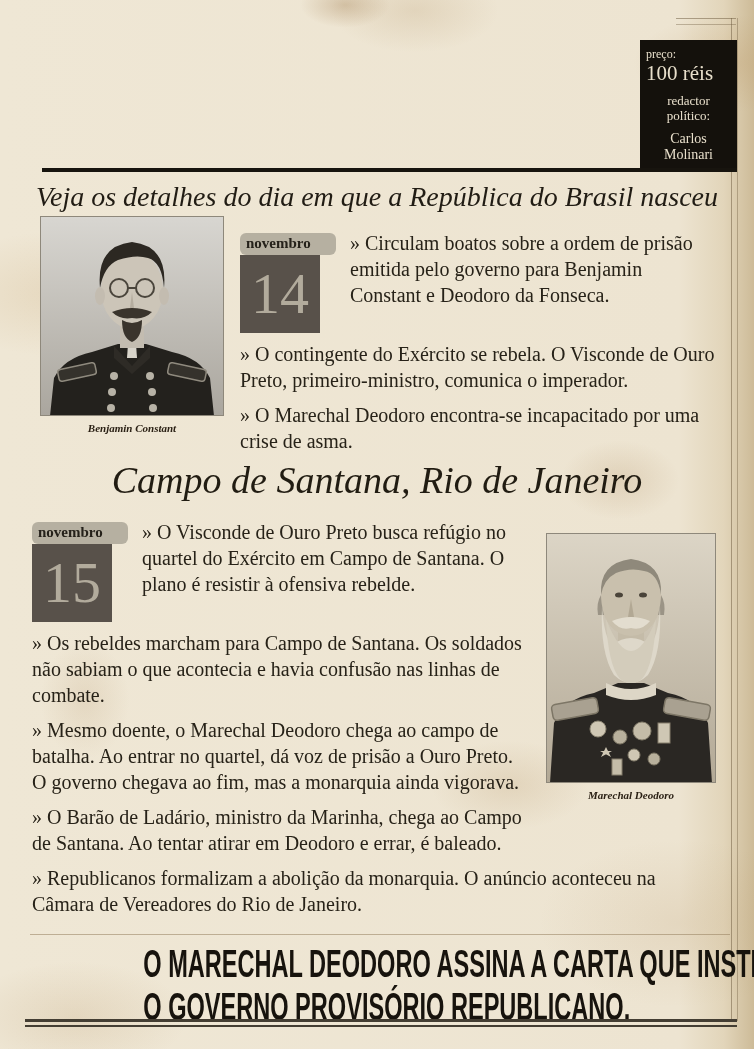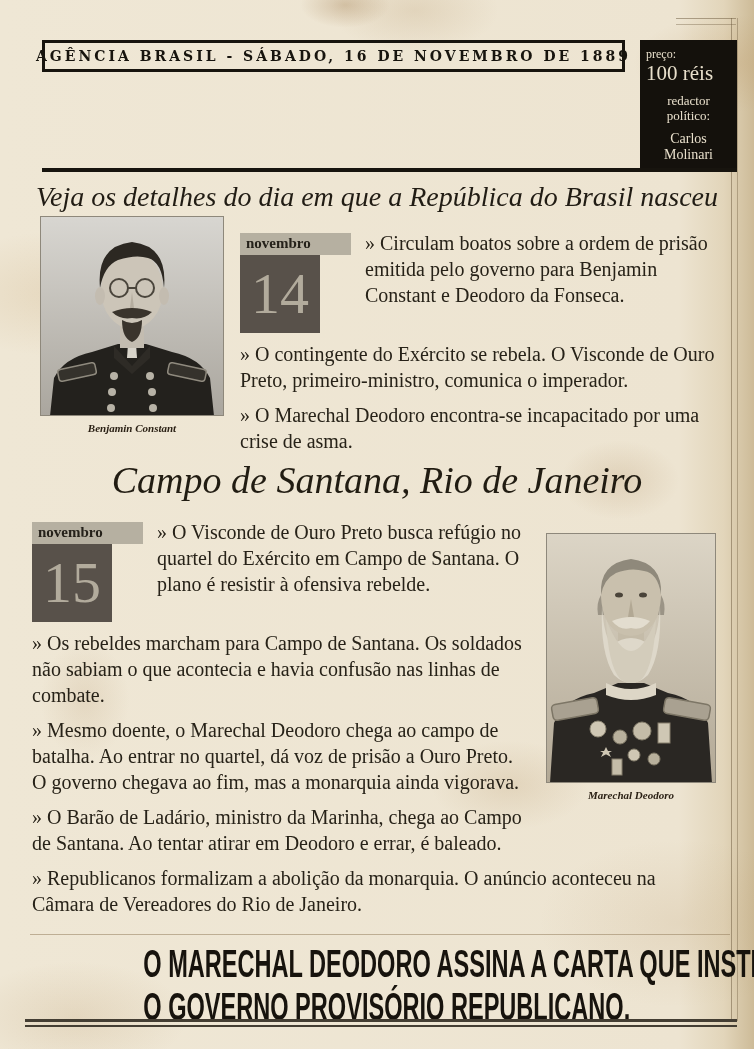--- a/index.html
+++ b/index.html
@@ -66,21 +66,21 @@
   .header-rule{position:absolute;left:42px;top:168px;width:695px;border-top:4px solid #17140e;}
   .subtitle{
     position:absolute;left:0;top:181px;width:754px;text-align:center;
     font-style:italic;font-size:28px;color:#211c14;
   }
 
   
   .dateblock{float:left;margin:3px 14px 8px 0;}
   .dateblock .month{
     display:block;width:89px;background:#b6b0a1;color:#25211a;
-    font-weight:bold;font-size:15px;padding:2px 16px 3px 6px;box-sizing:content-box;
+    font-weight:bold;font-size:15px;padding:2px 1px 3px 6px;box-sizing:content-box;border-radius:6px;
   }
   .dateblock .day{
     display:flex;width:80px;height:78px;background:#58514a;
     align-items:center;justify-content:center;
     font-size:58px;color:#b2ab9c;line-height:1;
   }
   .bullets p{margin:0 0 9px 0;font-size:20px;line-height:26px;color:#272218;}
   .cl{clear:left;}
   .photo-caption{
     display:block;text-align:center;font-weight:bold;font-style:italic;
@@ -119,23 +119,20 @@
 
 <div class="page">
 
   <div class="stain s1"></div>
   <div class="stain s2"></div>
   <div class="stain s3"></div>
   <div class="stain s4"></div>
   <div class="fold-v"></div>
   <div class="fold-h"></div>
 
-  <div class="topbar">
-    <span>AGÊNCIA BRASIL - SÁBADO, 16 DE NOVEMBRO DE 1889</span>
-  </div>
 
   <div class="pricebox">
     <span class="price-label">preço:</span>
     <span class="price-value">100 réis</span>
     <span class="editor-label">redactor político:</span>
     <span class="editor-name">Carlos Molinari</span>
   </div>
 
 
   <div class="header-rule"></div>

